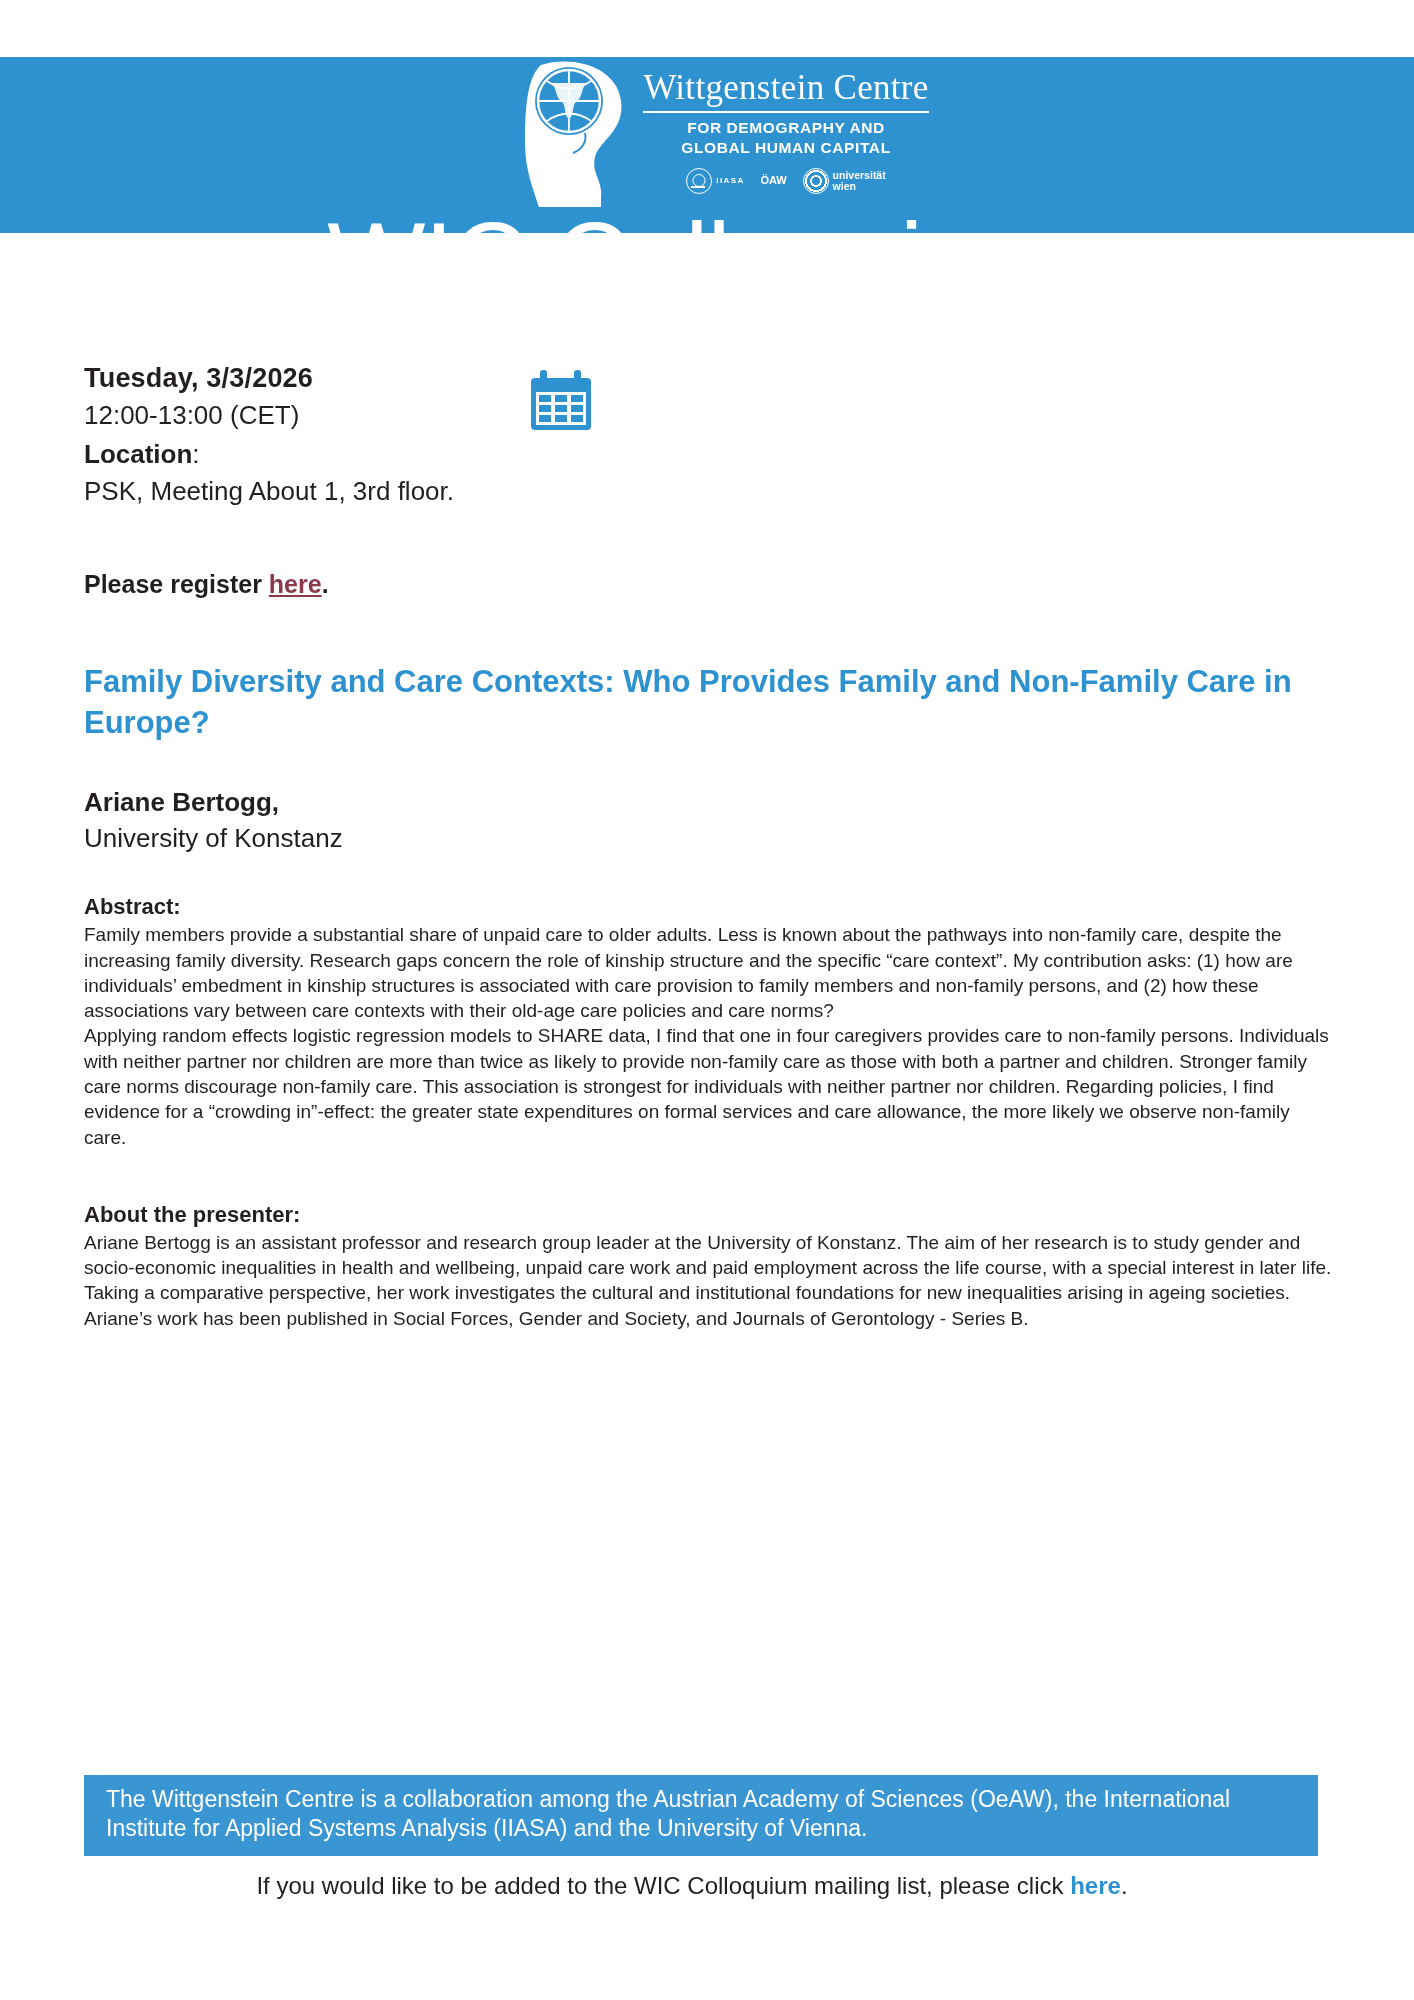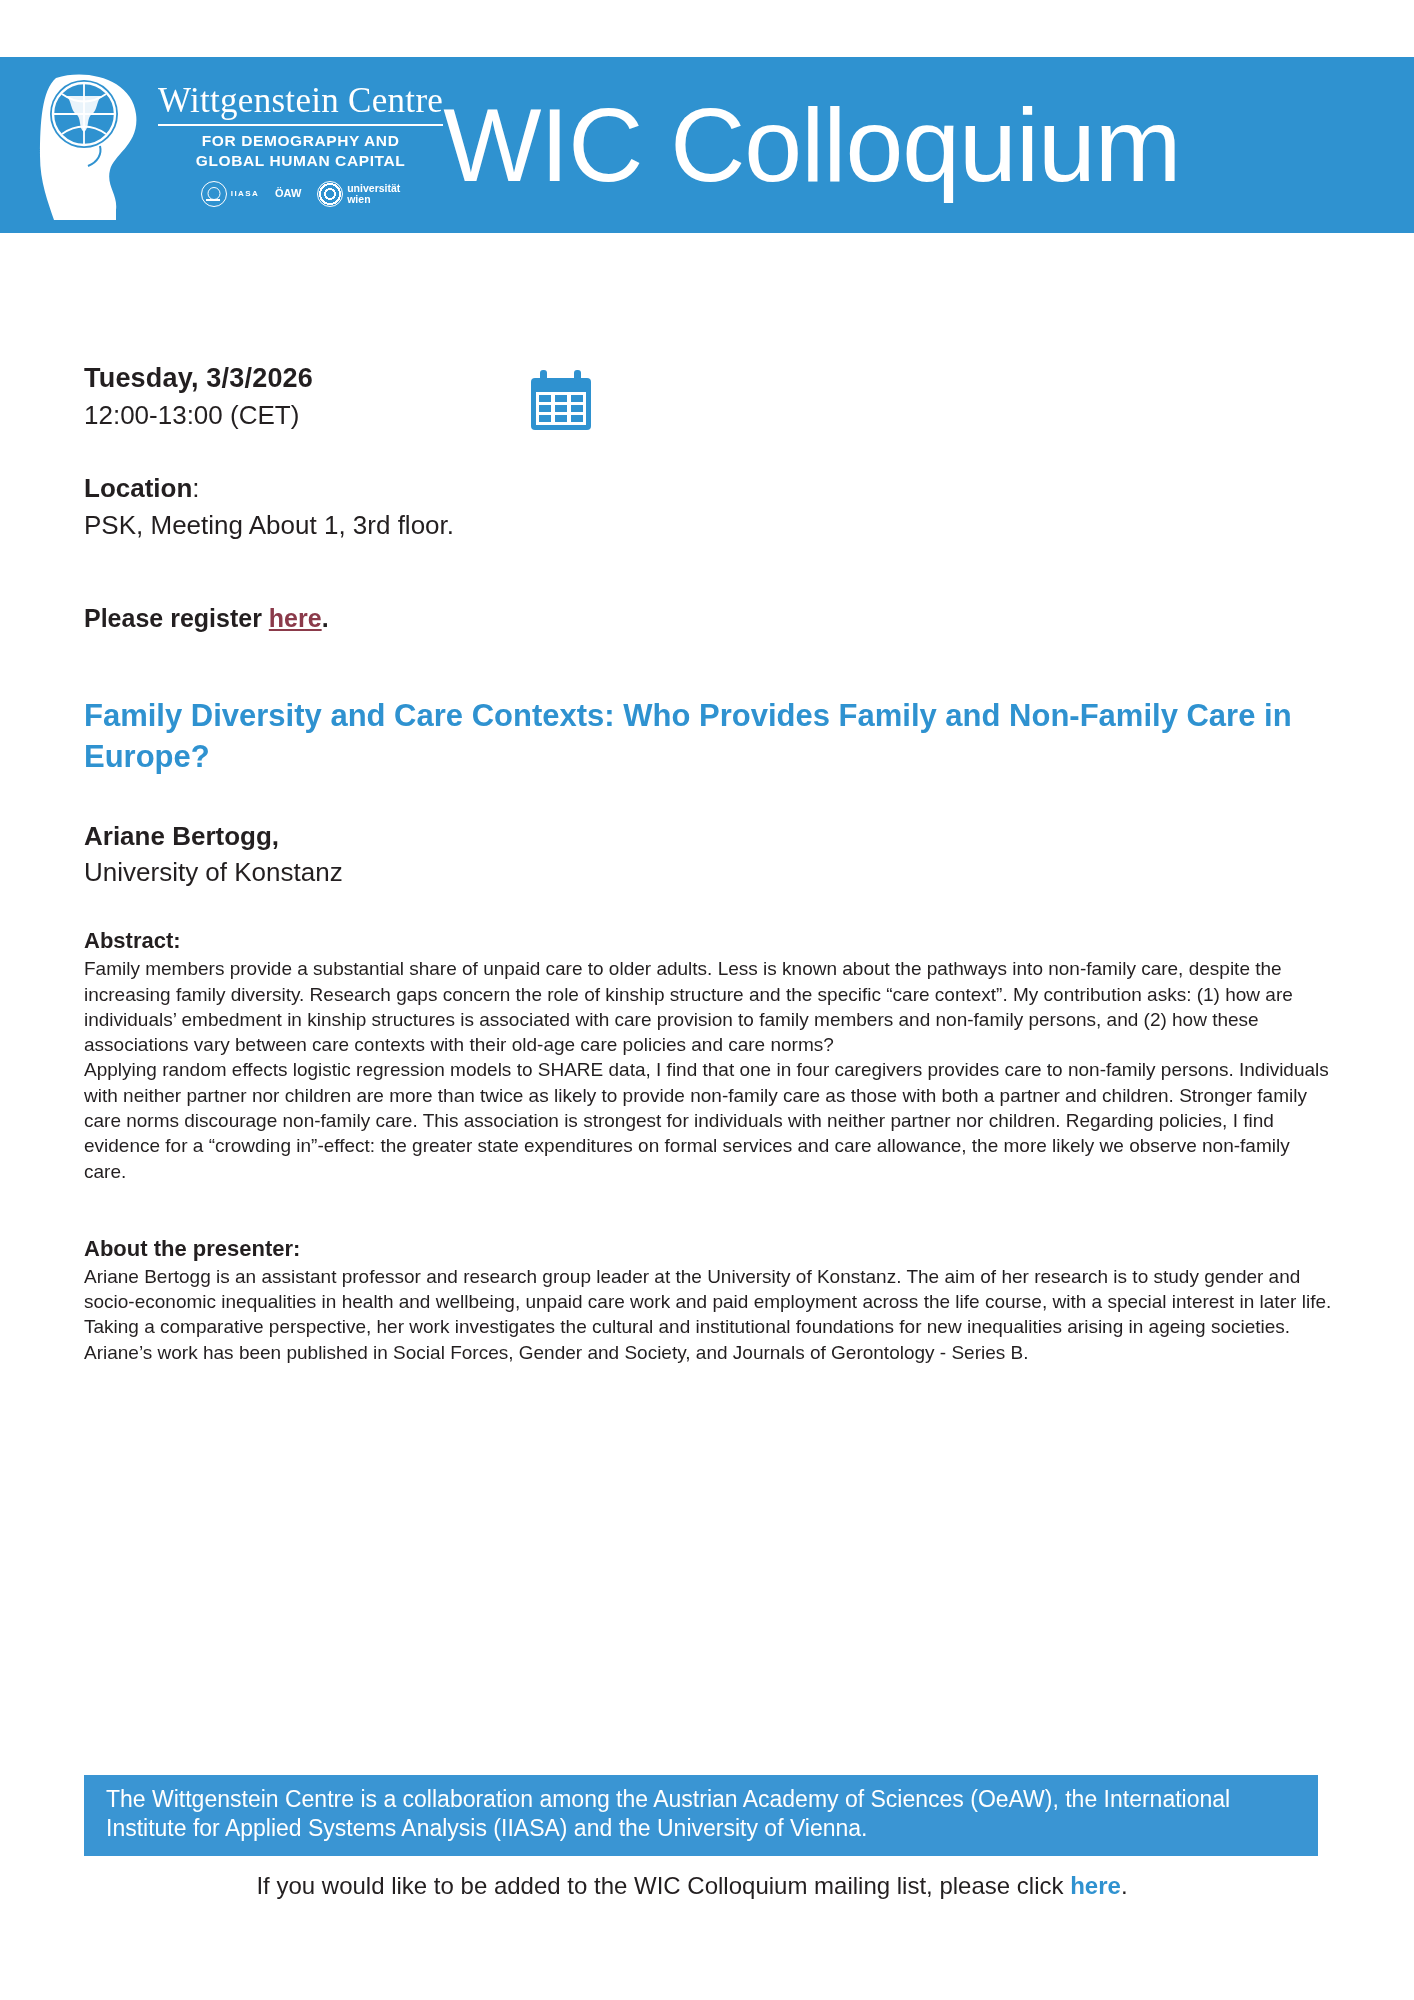--- a/index.html
+++ b/index.html
@@ -17,20 +17,21 @@
   
   .banner {
     position: absolute;
     left: 0;
     top: 57px;
     width: 1414px;
     height: 176px;
     background: #2f92d0;
     display: flex;
     align-items: center;
+    flex-direction: column;
   }
   .logo-block {
     display: flex;
     align-items: center;
     padding-left: 36px;
     flex: 0 0 auto;
   }
   .globe-head {
     position: relative;
     width: 112px;
@@ -157,21 +158,21 @@
   .date-line2 {
     font-size: 26px;
     line-height: 1.35;
     margin-top: 2px;
   }
   .cal-icon {
     margin-left: 14px;
     margin-top: 8px;
   }
 
-  .loc-block { margin-top: 34px; }
+  .loc-block { }
   .loc-label { font-size: 26px; line-height: 1.4; }
   .loc-label b { font-weight: bold; }
   .loc-value { font-size: 26px; line-height: 1.4; margin-top: 1px; }
 
   .register { margin-top: 60px; font-size: 25px; font-weight: bold; }
   .register a {
     color: #8b3a4a;
     text-decoration: underline;
     font-weight: bold;
   }

